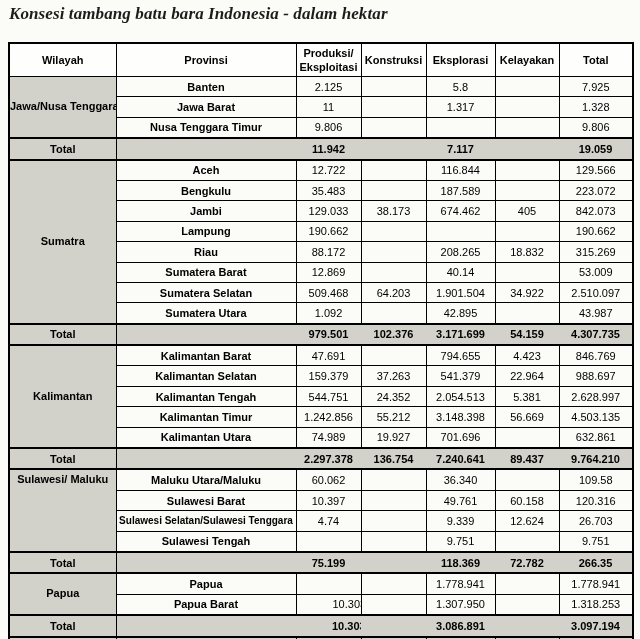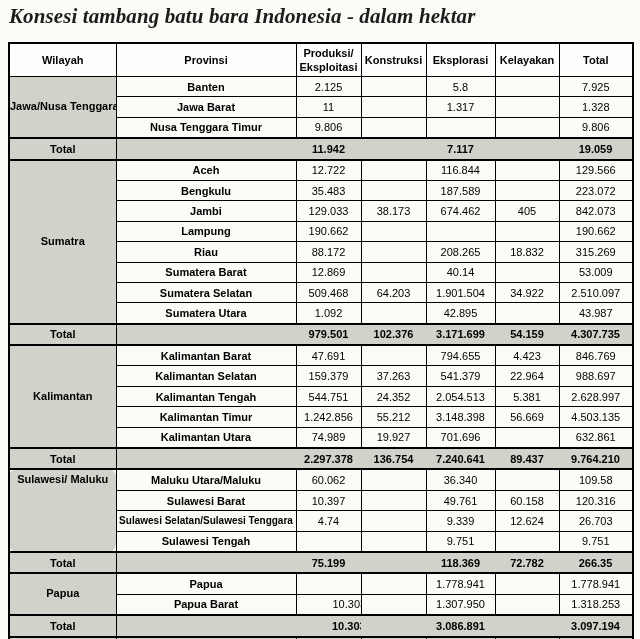--- a/index.html
+++ b/index.html
@@ -4,39 +4,39 @@
 <style>
   :root { --shade:#d2d2ca; --line:#000; }
   html,body { margin:0; padding:0; }
   body {
     width:640px; height:639px; position:relative; overflow:hidden;
     background:#fbfbf8; font-family:"Liberation Sans", sans-serif; color:#000;
   }
   .title {
     position:absolute; left:9px; top:4px; margin:0;
     font-family:"Liberation Serif", serif; font-style:italic; font-weight:600;
-    font-size:21px; color:#1c1c1c; letter-spacing:0.1px;
+    font-size:17px; color:#1c1c1c; letter-spacing:0.1px;
   }
   table.tbl {
     position:absolute; left:8px; top:42px; width:624px;
     border-collapse:collapse; table-layout:fixed;
     border:2px solid var(--line); font-size:11px;
   }
   .tbl th, .tbl td { border:1px solid var(--line); padding:0; overflow:hidden; }
   .tbl thead th {
     height:32px; background:#fefefd; font-weight:bold; text-align:center;
     vertical-align:middle; white-space:pre-line; line-height:1.3;
   }
   .tbl tbody td {
     height:19.4px; text-align:center; vertical-align:middle; white-space:nowrap;
   }
   td.region {
     background:var(--shade); font-weight:bold; white-space:pre-line; line-height:1.45;
   }
-  td.region.top { vertical-align:top; line-height:19.8px;border-radius:8px; }
+  td.region.top { vertical-align:top; line-height:19.8px; }
   td.province { font-weight:bold; }
   tr.trow td, tr.gtrow td {
     background:var(--shade); font-weight:bold;
     border-top:2px solid var(--line); border-bottom:2px solid var(--line);
   }
   tr.trow td.tcell { border-left-style:none; border-right-style:none; }
   td.right { text-align:right; padding-right:1px;padding-left:36px; }
 </style>
 </head>
 <body>

